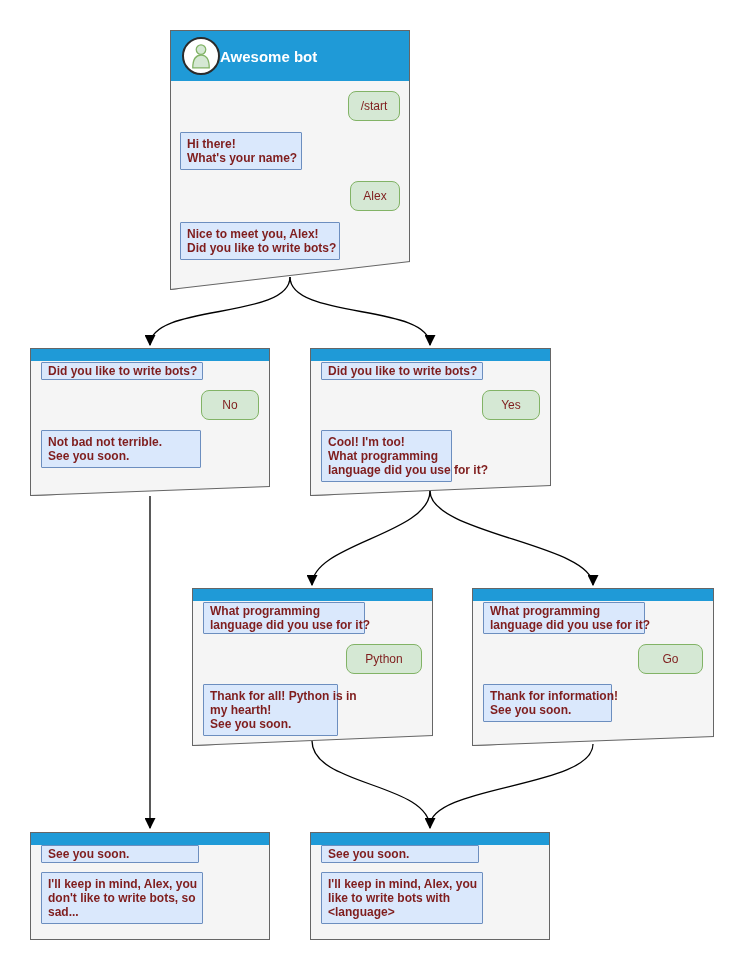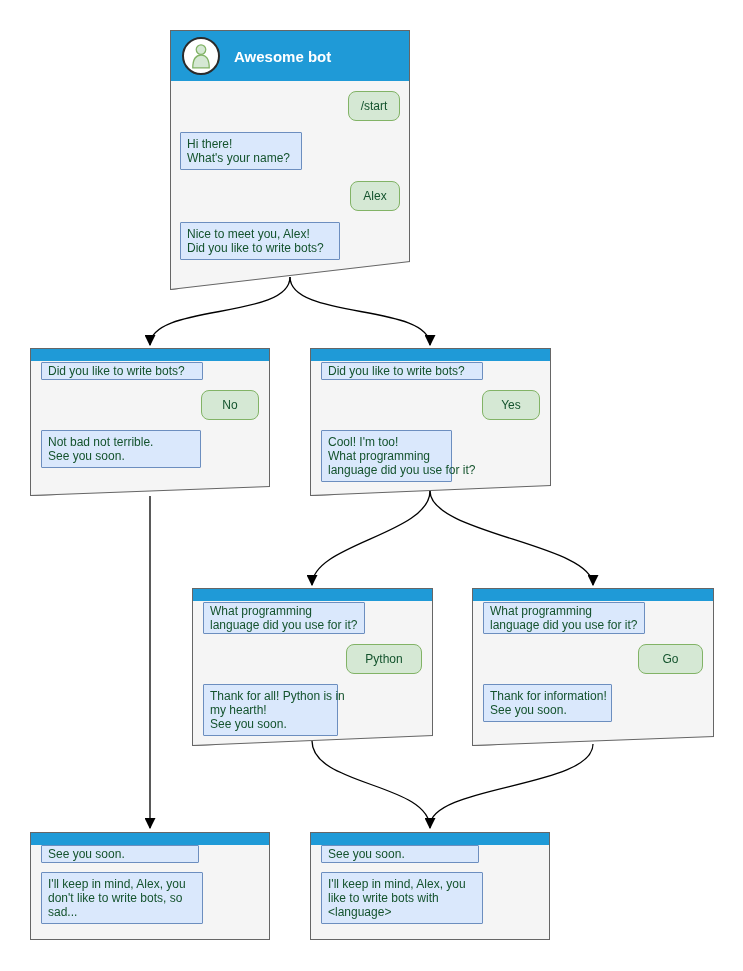--- a/index.html
+++ b/index.html
@@ -5,28 +5,28 @@
   html,body{margin:0;padding:0;background:var(--page-bg,#fff);}
   #canvas{position:relative;width:743px;height:971px;background:var(--page-bg,#fff);
     font-family:"Liberation Sans", sans-serif;overflow:hidden;}
   .window{position:absolute;background:var(--window-fill,#f5f5f5);
     border:1px solid var(--window-border,#666);box-sizing:border-box;}
   .bigbar{position:absolute;top:0;left:0;right:0;height:50px;
     background:var(--titlebar,#1f9ad7);display:flex;align-items:center;padding-left:11px;box-sizing:border-box;}
   .strip{position:absolute;top:0;left:0;right:0;height:12px;background:var(--titlebar,#1f9ad7);}
   .avatar{width:38px;height:38px;border-radius:50%;background:#fff;border:2px solid #2b2b2b;
     display:flex;align-items:center;justify-content:center;box-sizing:border-box;flex:0 0 auto;}
-  .big-title{color:var(--title-text,#fff);font-size:15px;font-weight:bold;margin-left:14px;}
+  .big-title{color:var(--title-text,#fff);font-size:15px;font-weight:bold;}
   .msgs{position:absolute;left:0;right:0;display:flex;flex-direction:column;box-sizing:border-box;}
   .msgs-big{top:50px;padding:10px 9px;gap:11px;}
   .msgs-small{top:12px;padding:1px 10px 0;gap:10px;}
   .msgs-end{top:12px;padding:0 10px;gap:9px;}
-  .bubble{font-size:12px;line-height:14px;color:#14532d;white-space:pre;box-sizing:border-box;}
+  .bubble{font-size:12px;line-height:14px;color:#7f1d1d;white-space:pre;box-sizing:border-box;}
   .bot{background:var(--bot-bubble-fill,#dae8fc);border:1px solid var(--bot-bubble-border,#6c8ebf);
-    border-radius:1px;align-self:flex-start;padding:4px 6px;}
+    border-radius:1px;align-self:flex-start;padding:4px 6px;font-weight:bold;}
   .bot.tight{padding:1px 6px;}
   .user{background:var(--user-bubble-fill,#d5e8d4);border:1px solid var(--user-bubble-border,#82b366);
     border-radius:8px;align-self:flex-end;padding:7px 0;text-align:center;}
   #overlay{position:absolute;left:0;top:0;pointer-events:none;z-index:5;}
   #overlay path.conn{fill:none;stroke:var(--connector,#000);stroke-width:1.3px;}
   #overlay line.edge{stroke:var(--window-border,#666);stroke-width:1px;}
   .person-icon svg{display:block;}
 </style>
 </head>
 <body>

